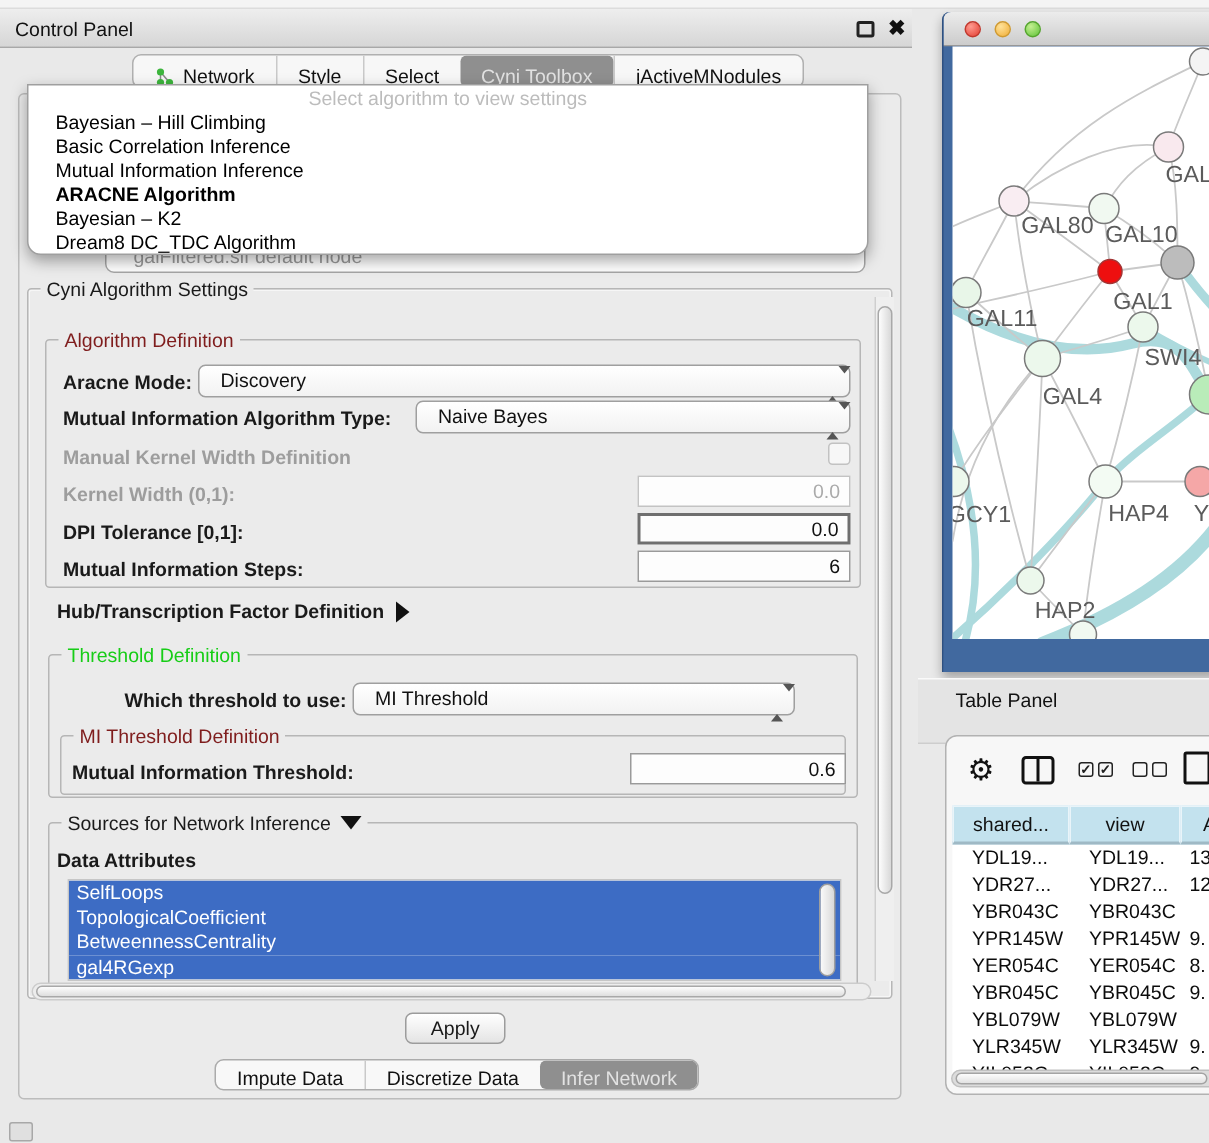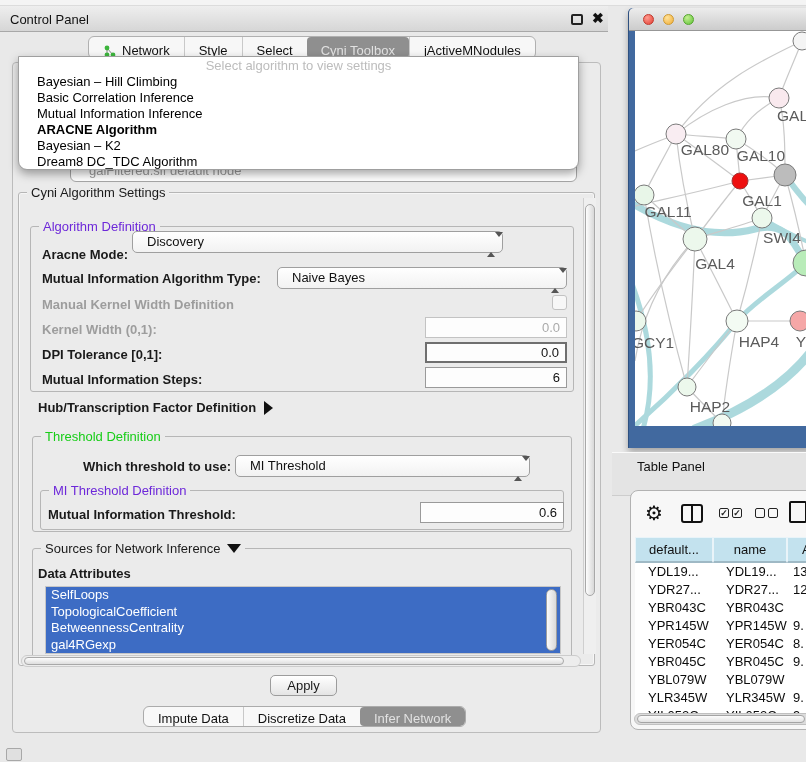--- a/index.html
+++ b/index.html
@@ -34,21 +34,21 @@
   
   #bg-combo { left:70px; top:160px; width:507px; height:22px; background:#fff;
     border:1px solid #a6a6a6; border-radius:6px; color:#9b9b9b; line-height:20px;
     padding-left:18px; overflow:hidden; }
 
   
   .groupbox { position:absolute; border:1px solid #b6b6b6; border-radius:3px;
     box-shadow:inset 0 0 0 1px #f6f6f6; }
   .gb-title { position:absolute; top:-8px; left:8px; background:#ebebeb; padding:0 4px;
     font-size:13px; white-space:nowrap; }
-  .gb-blue  { color:#6d28d9; }
+  .gb-blue  { color:#7f1d1d; }
   .gb-green { color:#17cd17; }
 
   .flabel { position:absolute; font-weight:bold; font-size:13px; color:#1a1a1a; white-space:nowrap; }
   .flabel.disabled { color:#9d9d9d; }
 
   .combo { position:absolute; background:linear-gradient(#ffffff,#f2f2f2);
     border:1px solid #9f9f9f; border-radius:5px; height:22px; line-height:20px;
     padding-left:14px; font-size:13px; color:#111; }
   .combo .arrows { position:absolute; right:7px; top:3px; width:8px; }
   .combo .arrows .up { width:0;height:0;border-left:4px solid transparent;border-right:4px solid transparent;
@@ -184,21 +184,21 @@
 
 <div class="groupbox" id="settings-group" style="left:18px; top:192px; width:577px; height:474px;">
   <span class="gb-title">Cyni Algorithm Settings</span>
 </div>
 
 <div class="groupbox" style="left:30px; top:226px; width:544px; height:166px; box-shadow:none;">
   <span class="gb-title gb-blue">Algorithm Definition</span>
 </div>
 
 <span class="flabel" style="left:42px; top:247px;">Aracne Mode:</span>
-<div class="combo" style="left:132px; top:231px; width:371px;">
+<div class="combo" style="left:132px; top:243px; width:435px;">
   <span>Discovery</span>
   <span class="arrows"><span class="up"></span><span class="dn"></span></span>
 </div>
 
 <span class="flabel" style="left:42px; top:271px;">Mutual Information Algorithm Type:</span>
 <div class="combo" style="left:277px; top:267px; width:290px;">
   <span>Naive Bayes</span>
   <span class="arrows"><span class="up"></span><span class="dn"></span></span>
 </div>
 
@@ -369,22 +369,22 @@
         <div></div>
       </span>
     <span class="cb-sm" style="left:88px;">✓</span>
     <span class="cb-sm" style="left:101px;">✓</span>
     <span class="cb-sm" style="left:124px;"></span>
     <span class="cb-sm" style="left:137px;"></span>
     <span id="doc-icon"></span>
   </div>
   <div id="tp-table">
     <div class="th-row" id="tp-header">
-        <div class="th-cell" style="width: 78px;">default...</div>
-        <div class="th-cell" style="width: 74px;">name</div>
+        <div class="th-cell" style="width: 78px;">shared...</div>
+        <div class="th-cell" style="width: 74px;">view</div>
         <div class="th-cell" style="width: 68px; justify-content: flex-start; padding-left: 14px;">A</div>
       </div>
     <div id="tp-rows">
         <div class="td-row">
           <div class="td-cell" style="width: 78px;">YDL19...</div>
           <div class="td-cell" style="width: 74px;">YDL19...</div>
           <div class="td-cell" style="width: 68px; padding-left: 6px;">13</div>
         </div>
         <div class="td-row">
           <div class="td-cell" style="width: 78px;">YDR27...</div>

